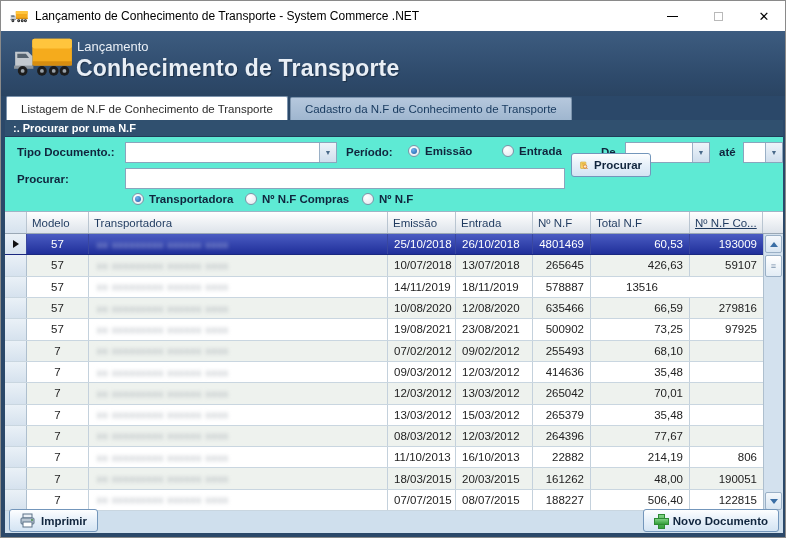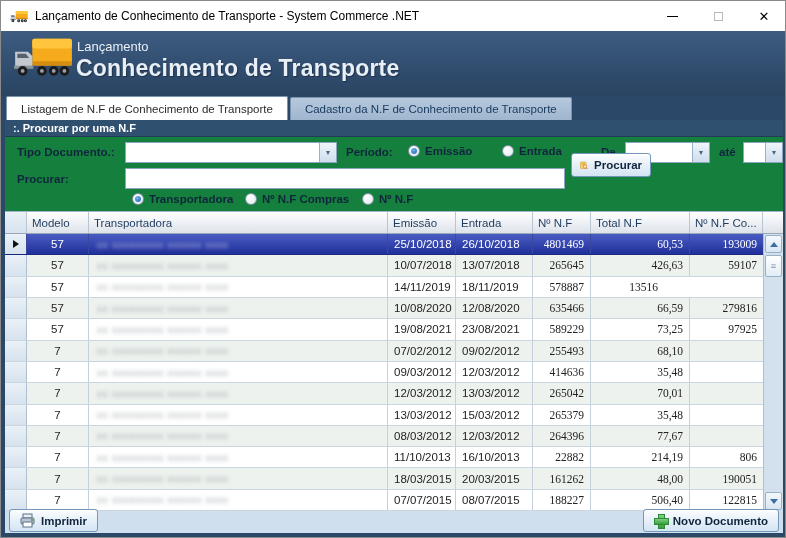--- a/index.html
+++ b/index.html
@@ -22,21 +22,21 @@
   .banner-title{position:absolute;left:75px;top:24px;font-size:23px;font-weight:bold;color:#e9eff6;text-shadow:1px 1px 1px rgba(0,0,0,.35);letter-spacing:.2px;}
   
   .tabstrip{position:absolute;left:0;top:65px;width:786px;height:24px;display:flex;align-items:flex-end;padding-left:5px;}
   .tab{height:23px;padding:0 14px;display:flex;align-items:center;font-size:11.5px;border:1px solid #7d94ad;border-bottom:none;border-radius:2px 2px 0 0;margin-right:2px;white-space:nowrap;}
   .tab.active{background:#ffffff;color:#2b2b2b;height:24px;}
   .tab.inactive{background:linear-gradient(180deg,#b6c8dd,#9fb6cf);color:#17395e;}
   
   .content{position:absolute;left:4px;top:89px;width:778px;height:413px;background:#cfdfed;}
   .section-bar{height:17px;background:#30506f;color:#fff;font-size:11px;font-weight:bold;display:flex;align-items:center;padding-left:8px;border-bottom:1px solid #203c58;}
   
-  .search{position:relative;height:74px;background:#15803d;font-size:11px;}
+  .search{position:relative;height:74px;background:#5eead4;font-size:11px;}
   .lbl{position:absolute;font-weight:bold;color:#10253d;font-size:11.5px;}
   .field{position:absolute;background:#fff;border:1px solid #8aa5bd;height:21px;}
   .combo{display:flex;align-items:center;justify-content:flex-end;}
   .combo-btn{width:17px;height:100%;background:linear-gradient(180deg,#eef4fa,#cfdeed);border-left:1px solid #9ab0c6;display:flex;align-items:center;justify-content:center;color:#4a6a8a;font-size:7px;}
   .radio{position:absolute;display:flex;align-items:center;gap:5px;font-weight:bold;color:#10253d;font-size:11.5px;}
   .rdot{width:12px;height:12px;border-radius:50%;border:1px solid #7e93a6;background:radial-gradient(circle at 35% 30%,#ffffff,#dfe8ef);display:flex;align-items:center;justify-content:center;}
   .radio.checked .rdot::after{content:"";width:6px;height:6px;border-radius:50%;background:radial-gradient(circle at 35% 30%,#6fb3ef,#1d5fa8);}
   .btn{display:inline-flex;align-items:center;gap:6px;background:linear-gradient(180deg,#fdfeff,#e8f1fa 45%,#d4e4f3);border:1px solid #7396bb;border-radius:3px;font-size:11.5px;font-weight:bold;color:#10253d;padding:0 10px;height:23px;}
   .procurar-btn{position:absolute;left:566px;top:16px;width:80px;height:24px;padding:0 8px;}
   
@@ -47,21 +47,21 @@
   .grow{flex:1;display:flex;background:#fff;border-bottom:1px solid #c9d6e0;}
   .grow.alt{background:#eef2ee;}
   .grow.selected{background:linear-gradient(180deg,#4a5cc2,#202f9a);border-bottom:1px solid #1a2880;}
   .cell{display:flex;align-items:center;font-size:11.5px;color:#222;border-right:1px solid #c4d1dc;overflow:hidden;white-space:nowrap;}
   .selected .cell{color:#fff;border-right-color:#3codo;}
   .selected .cell{border-right-color:#39479f;}
   .c-sel{justify-content:center;background:linear-gradient(180deg,#eaf1f7,#d6e2ee);border-right:1px solid #aebfce;}
   .selected .c-sel{background:linear-gradient(180deg,#eaf1f7,#d6e2ee);}
   .c-modelo{justify-content:center;}
   .c-date{padding-left:6px;}
-  .c-num{justify-content:flex-end;padding-right:6px;font-family:Liberation Serif, serif;}
+  .c-num{justify-content:flex-end;padding-right:6px;}
   .arrow-right{width:0;height:0;border-top:4px solid transparent;border-bottom:4px solid transparent;border-left:6px solid #111;}
   .smudge{display:inline-block;margin-left:8px;color:#98a0a8;filter:blur(2.2px);font-size:9.5px;letter-spacing:1px;white-space:nowrap;}
   .selected .smudge{color:#c9d0ec;}
   
   .vscroll{position:absolute;top:22px;right:0;width:20px;bottom:0;background:#d3e1ee;border-left:1px solid #aebfce;}
   .sbtn{position:absolute;left:1px;width:17px;height:18px;background:linear-gradient(180deg,#f4f8fc,#d8e5f1);border:1px solid #9ab0c6;border-radius:2px;display:flex;align-items:center;justify-content:center;}
   .sb-up{top:1px;}
   .sb-down{bottom:1px;}
   .tri-up{width:0;height:0;border-left:4px solid transparent;border-right:4px solid transparent;border-bottom:5px solid #3a6ea5;}
   .tri-down{width:0;height:0;border-left:4px solid transparent;border-right:4px solid transparent;border-top:5px solid #3a6ea5;}
@@ -208,21 +208,21 @@
 
       <div class="grid">
         <div class="grid-header">
           <div class="gh" style="width:22px;background:linear-gradient(180deg,#eaf1f7,#d6e2ee);"></div>
           <div class="gh" style="width:62px;">Modelo</div>
           <div class="gh" style="width:299px;">Transportadora</div>
           <div class="gh" style="width:68px;">Emissão</div>
           <div class="gh" style="width:77px;">Entrada</div>
           <div class="gh" style="width:58px;">Nº N.F</div>
           <div class="gh" style="width:99px;">Total N.F</div>
-          <div class="gh" style="width:73px;">Nº N.F Co...</div>
+          <div class="gh" style="width:73px;text-decoration:underline;">Nº N.F Co...</div>
           <div class="gh" style="flex:1;border-right:none;"></div>
         </div>
 
         <div class="grid-body">
           <div class="grow selected">
             <div class="cell c-sel" style="width:22px;">
                 <span class="arrow-right" style="display: block;"></span>
               </div>
             <div class="cell c-modelo" style="width:62px;">57</div>
             <div class="cell" style="width:299px;">
@@ -270,21 +270,21 @@
             <div class="cell c-num" style="width:73px;border-right:none;">279816</div>
           </div>
             <div class="grow">
             <div class="cell c-sel" style="width:22px;"></div>
             <div class="cell c-modelo" style="width:62px;">57</div>
             <div class="cell" style="width:299px;">
                 <span class="smudge">xx xxxxxxxxx xxxxxx xxxx</span>
               </div>
             <div class="cell c-date" style="width:68px;">19/08/2021</div>
             <div class="cell c-date" style="width:77px;">23/08/2021</div>
-            <div class="cell c-num" style="width:58px;">589229</div>
+            <div class="cell c-num" style="width:58px;">500902</div>
             <div class="cell c-num" style="width:99px;">73,25</div>
             <div class="cell c-num" style="width:73px;border-right:none;">97925</div>
           </div>
             <div class="grow alt">
             <div class="cell c-sel" style="width:22px;"></div>
             <div class="cell c-modelo" style="width:62px;">7</div>
             <div class="cell" style="width:299px;">
                 <span class="smudge">xx xxxxxxxxx xxxxxx xxxx</span>
               </div>
             <div class="cell c-date" style="width:68px;">07/02/2012</div>

